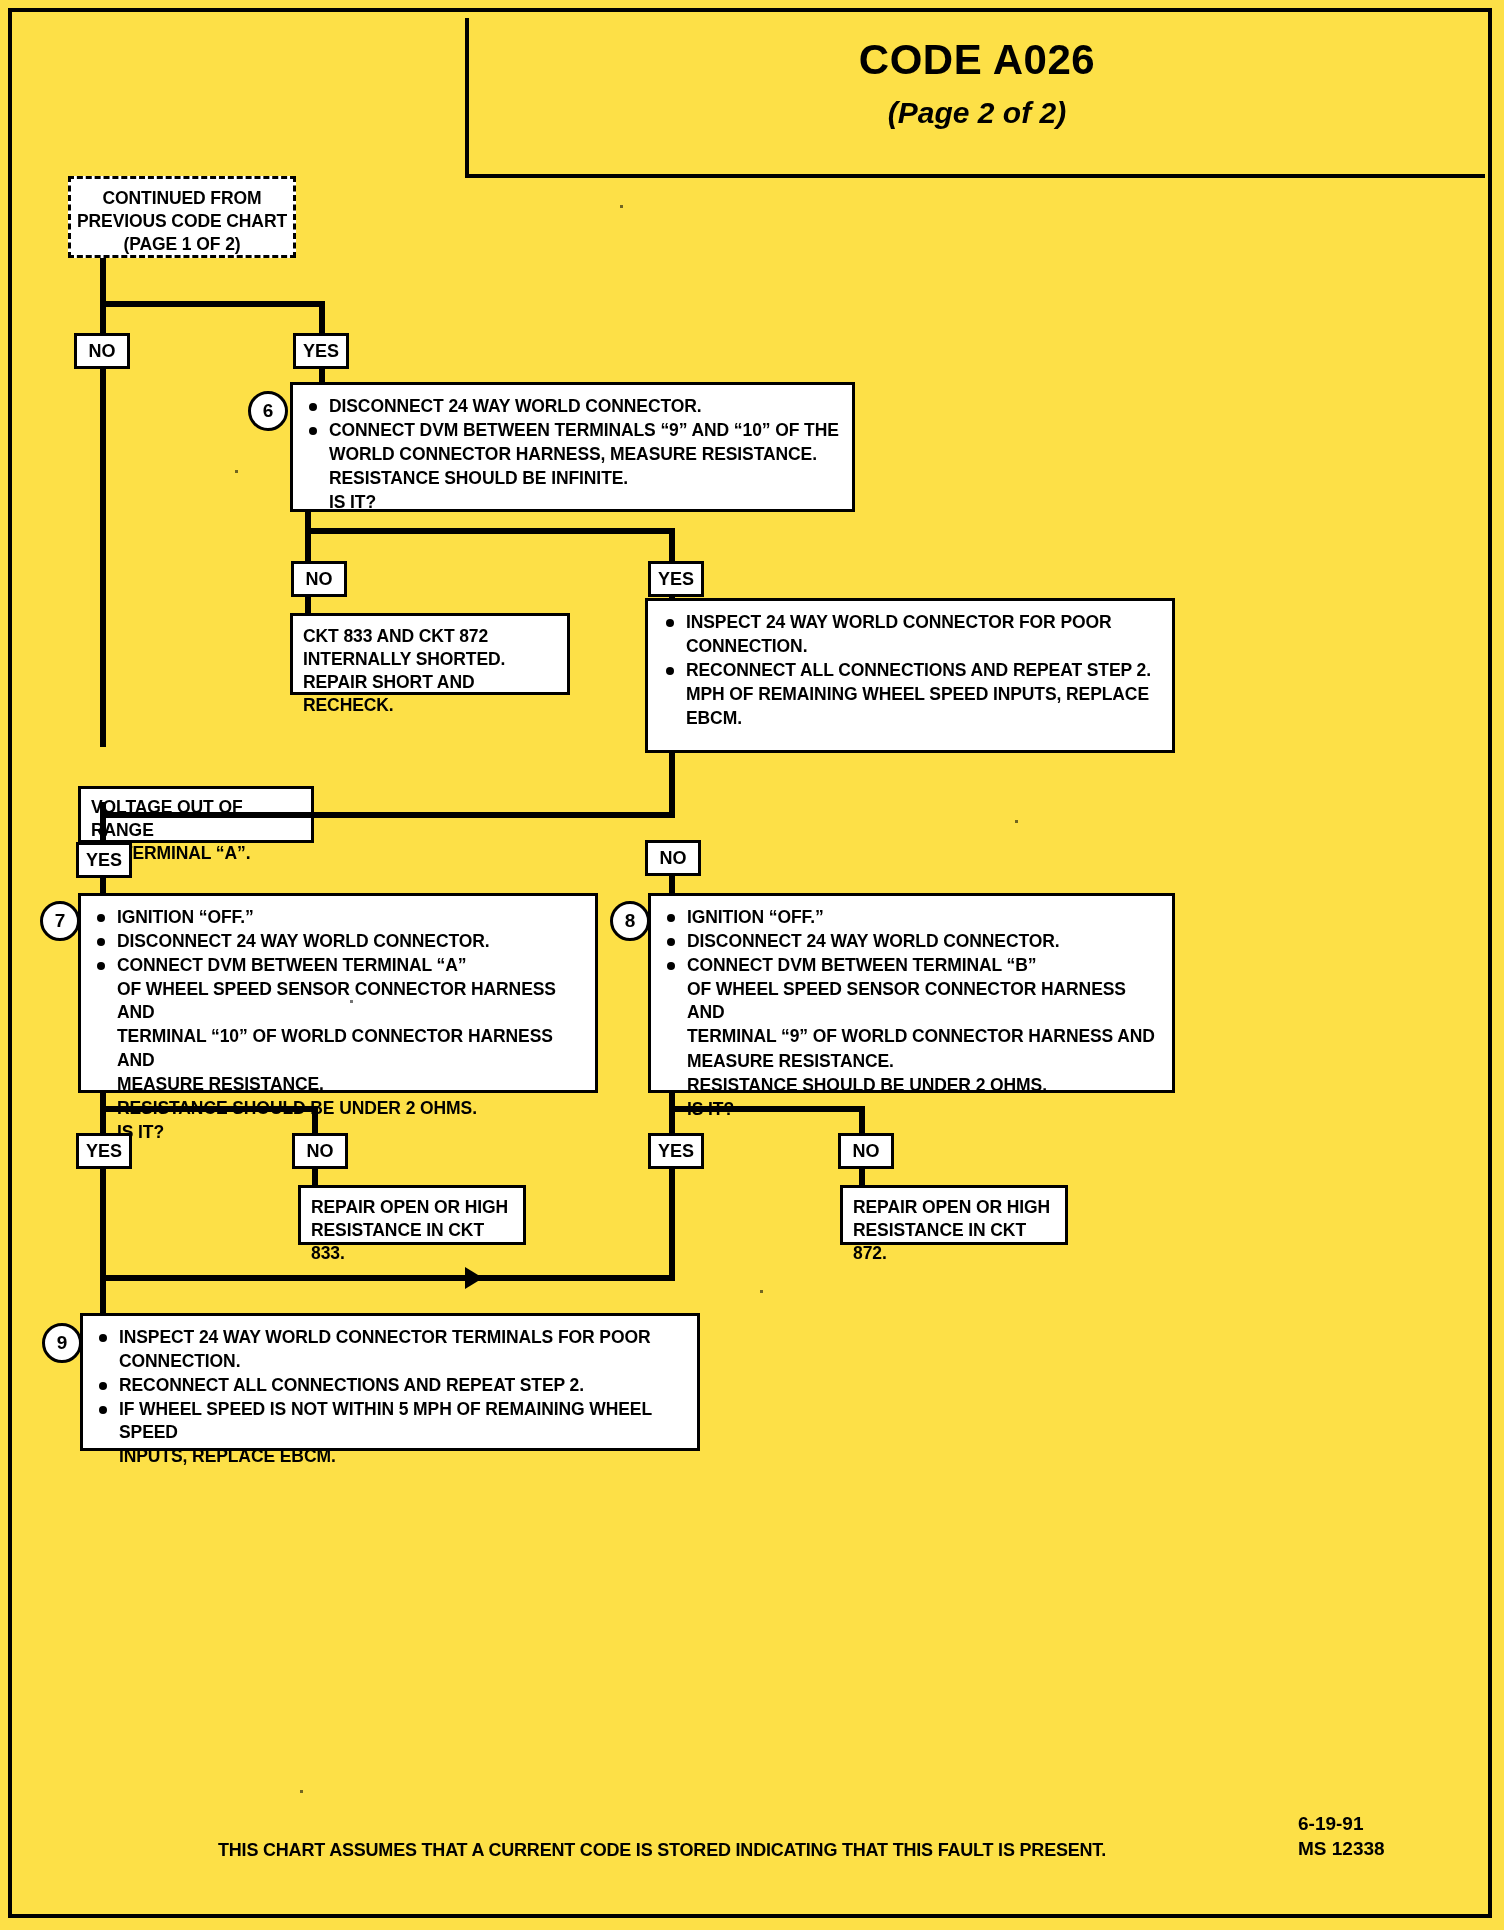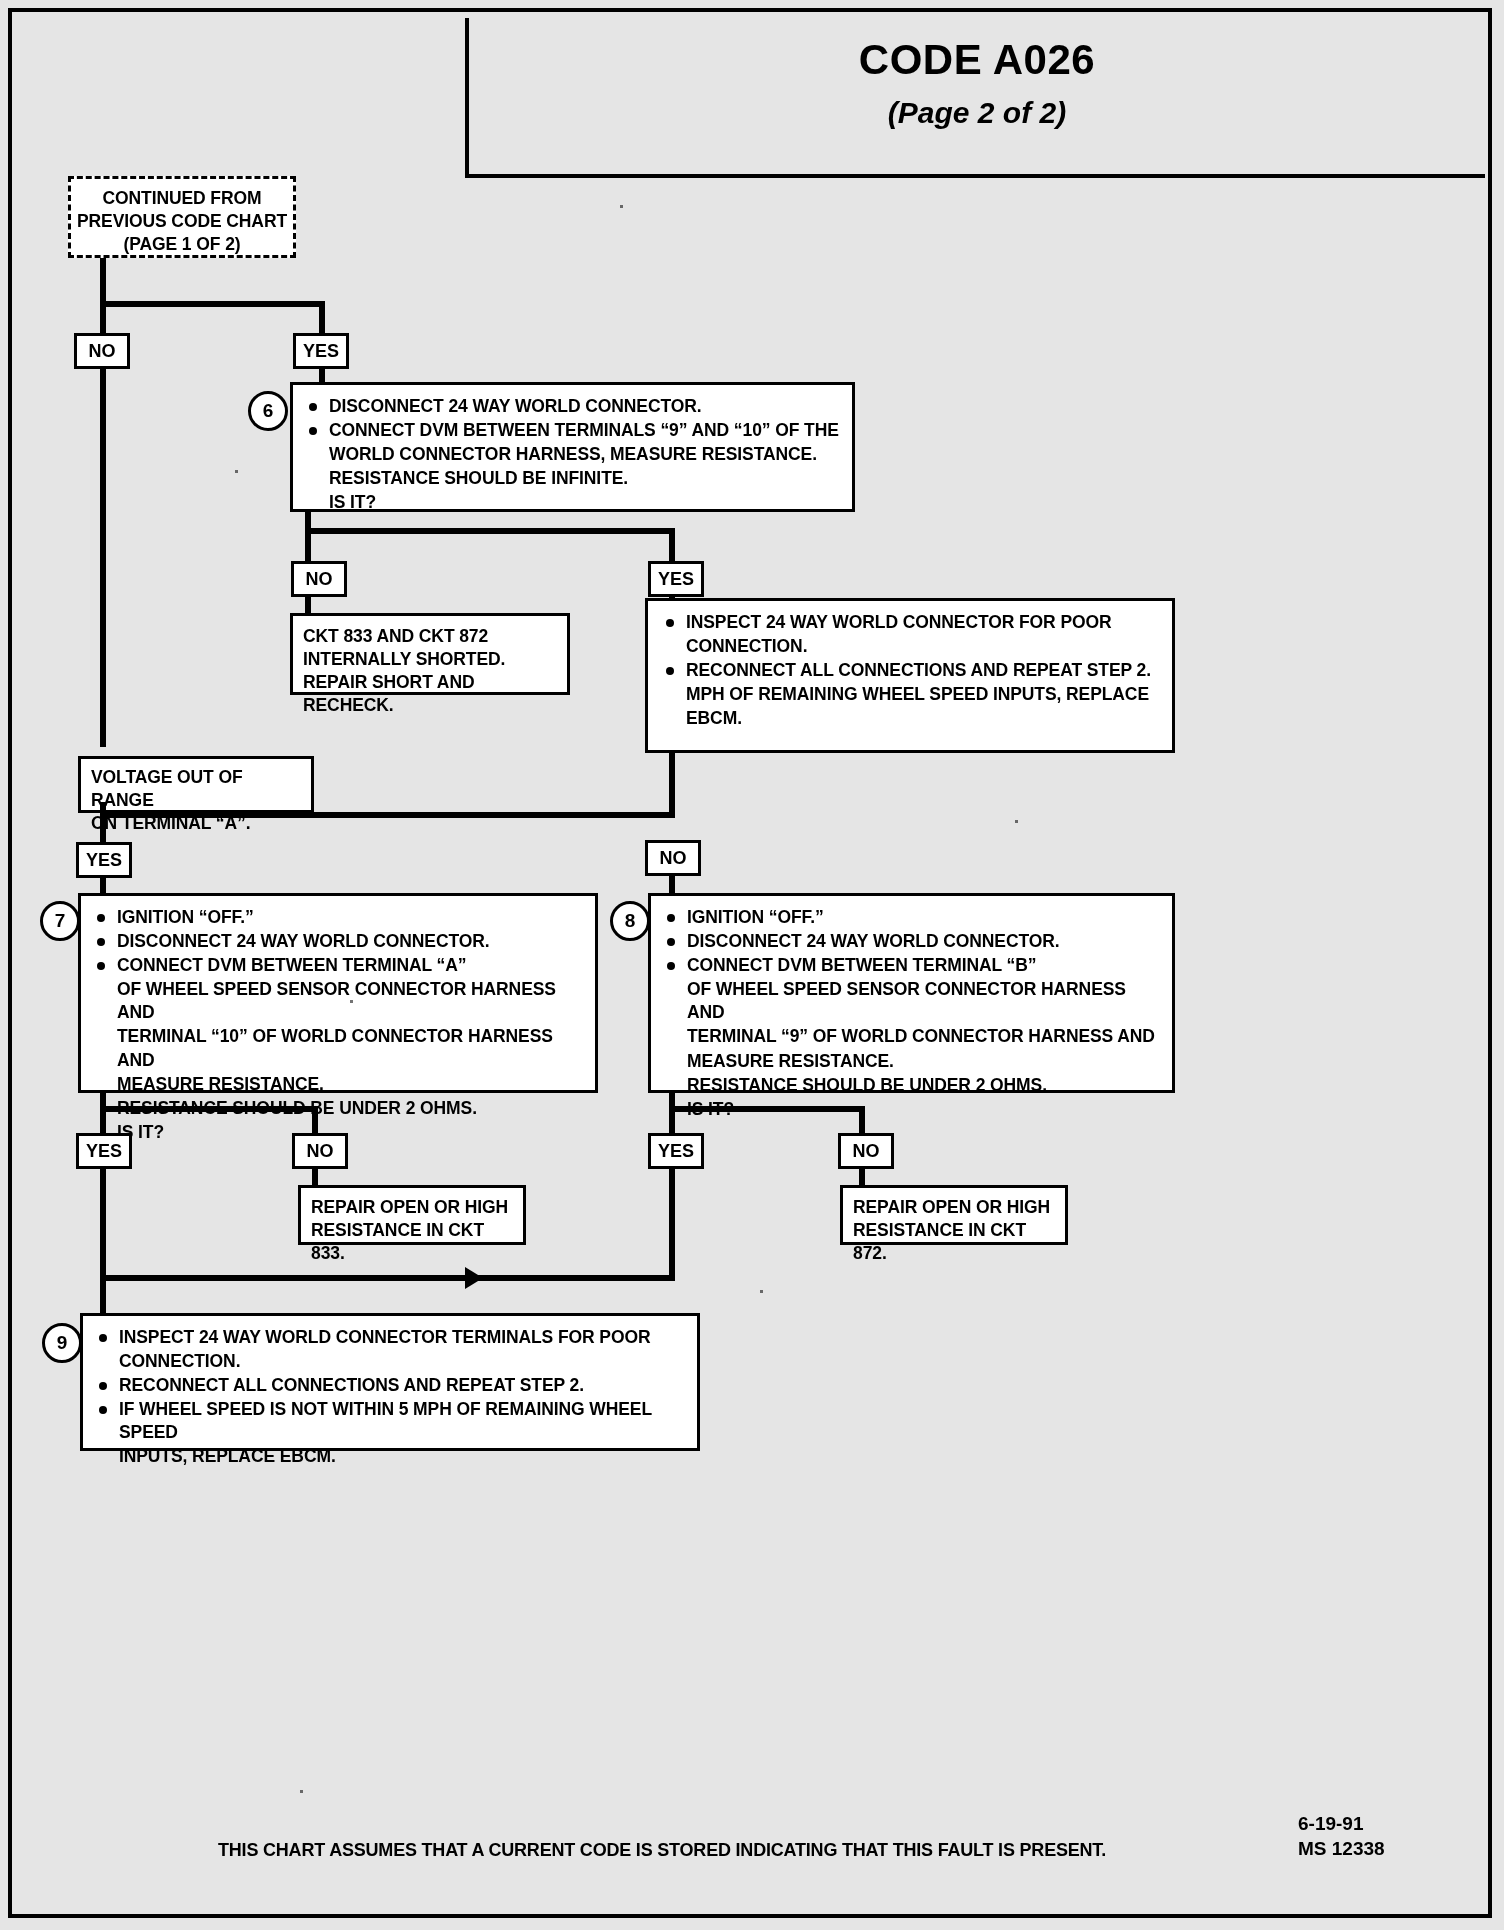--- a/index.html
+++ b/index.html
@@ -1,17 +1,17 @@
 <!DOCTYPE html>
 <html><head>
 <meta charset="utf-8">
 <style>
   html,body{margin:0;padding:0;background:#ffffff;}
   body{font-family:"Liberation Sans",sans-serif;-webkit-font-smoothing:none;}
-  #page{position:relative;width:1504px;height:1930px;background:#e5e5e5;overflow:hidden;}
+  #page{position:relative;width:1504px;height:1930px;background:#fde047;overflow:hidden;}
 
   
   .page-border{position:absolute;left:8px;top:8px;width:1484px;height:1910px;border:4px solid #000;box-sizing:border-box;}
 
   
   .title-box{position:absolute;left:465px;top:18px;width:1020px;height:160px;
              border-left:4px solid #000;border-bottom:4px solid #000;box-sizing:border-box;
              text-align:center;padding-top:20px;}
   .title-code{font-size:42px;font-weight:bold;letter-spacing:.5px;line-height:1.05;}
   .title-page{font-size:30px;font-weight:bold;margin-top:14px;font-style:italic;}
@@ -127,21 +127,21 @@
   <div class="box" style="left:645px;top:598px;width:530px;height:155px;padding:10px 8px 0 12px;">
     <ul class="bl box-txt">
       <li>INSPECT 24 WAY WORLD CONNECTOR FOR POOR</li>
       <li class="cont">CONNECTION.</li>
       <li>RECONNECT ALL CONNECTIONS AND REPEAT STEP 2.</li>
       <li class="cont">MPH OF REMAINING WHEEL SPEED INPUTS, REPLACE</li>
       <li class="cont">EBCM.</li>
     </ul>
   </div>
 
-  <div class="box" style="left:78px;top:756px;width:236px;height:57px;padding:7px 6px 0 10px;">
+  <div class="box" style="left:78px;top:786px;width:236px;height:57px;padding:7px 6px 0 10px;">
     <div class="box-txt">VOLTAGE OUT OF RANGE</div>
     <div class="box-txt">ON TERMINAL “A”.</div>
   </div>
 
   <div class="ln" style="left:669px;top:753px;width:6px;height:65px;"></div>
 
   <div class="ln" style="left:100px;top:802px;width:6px;height:44px;"></div>
 
   <div class="ln" style="left:100px;top:812px;width:575px;height:6px;"></div>
 

